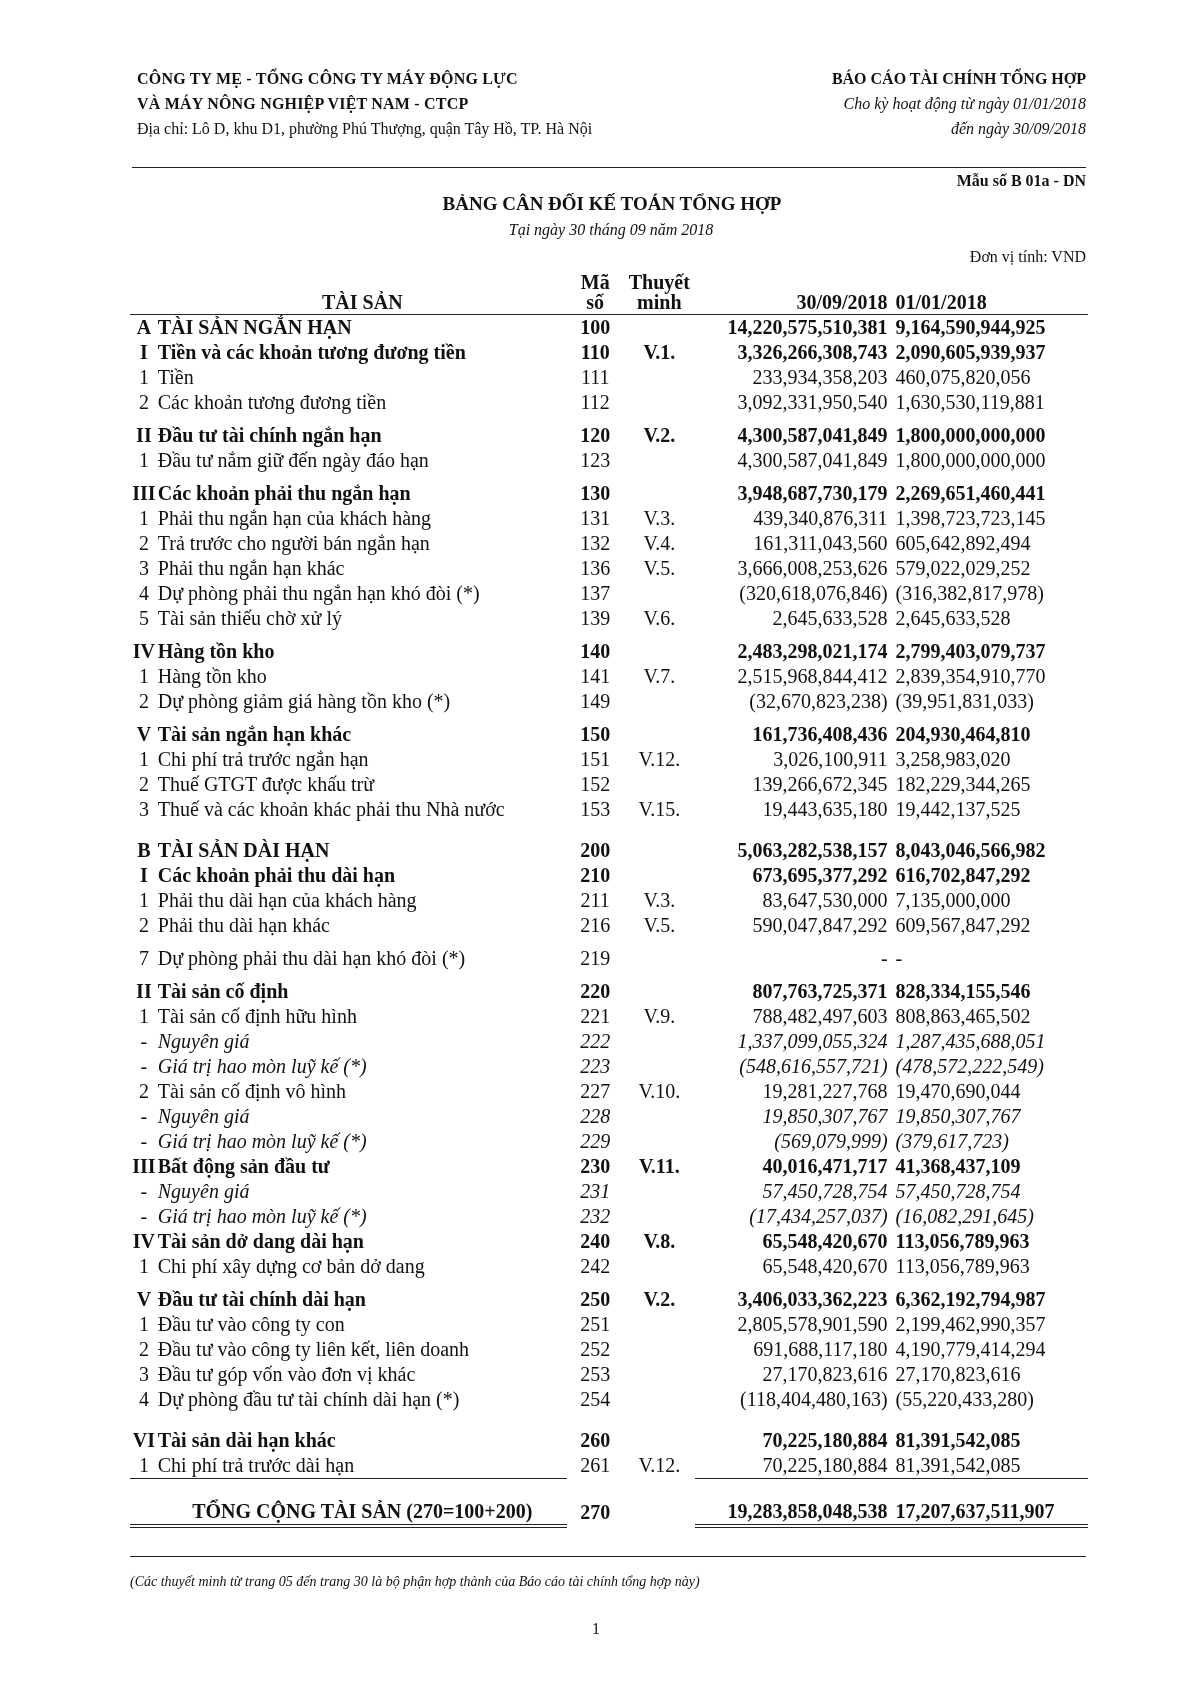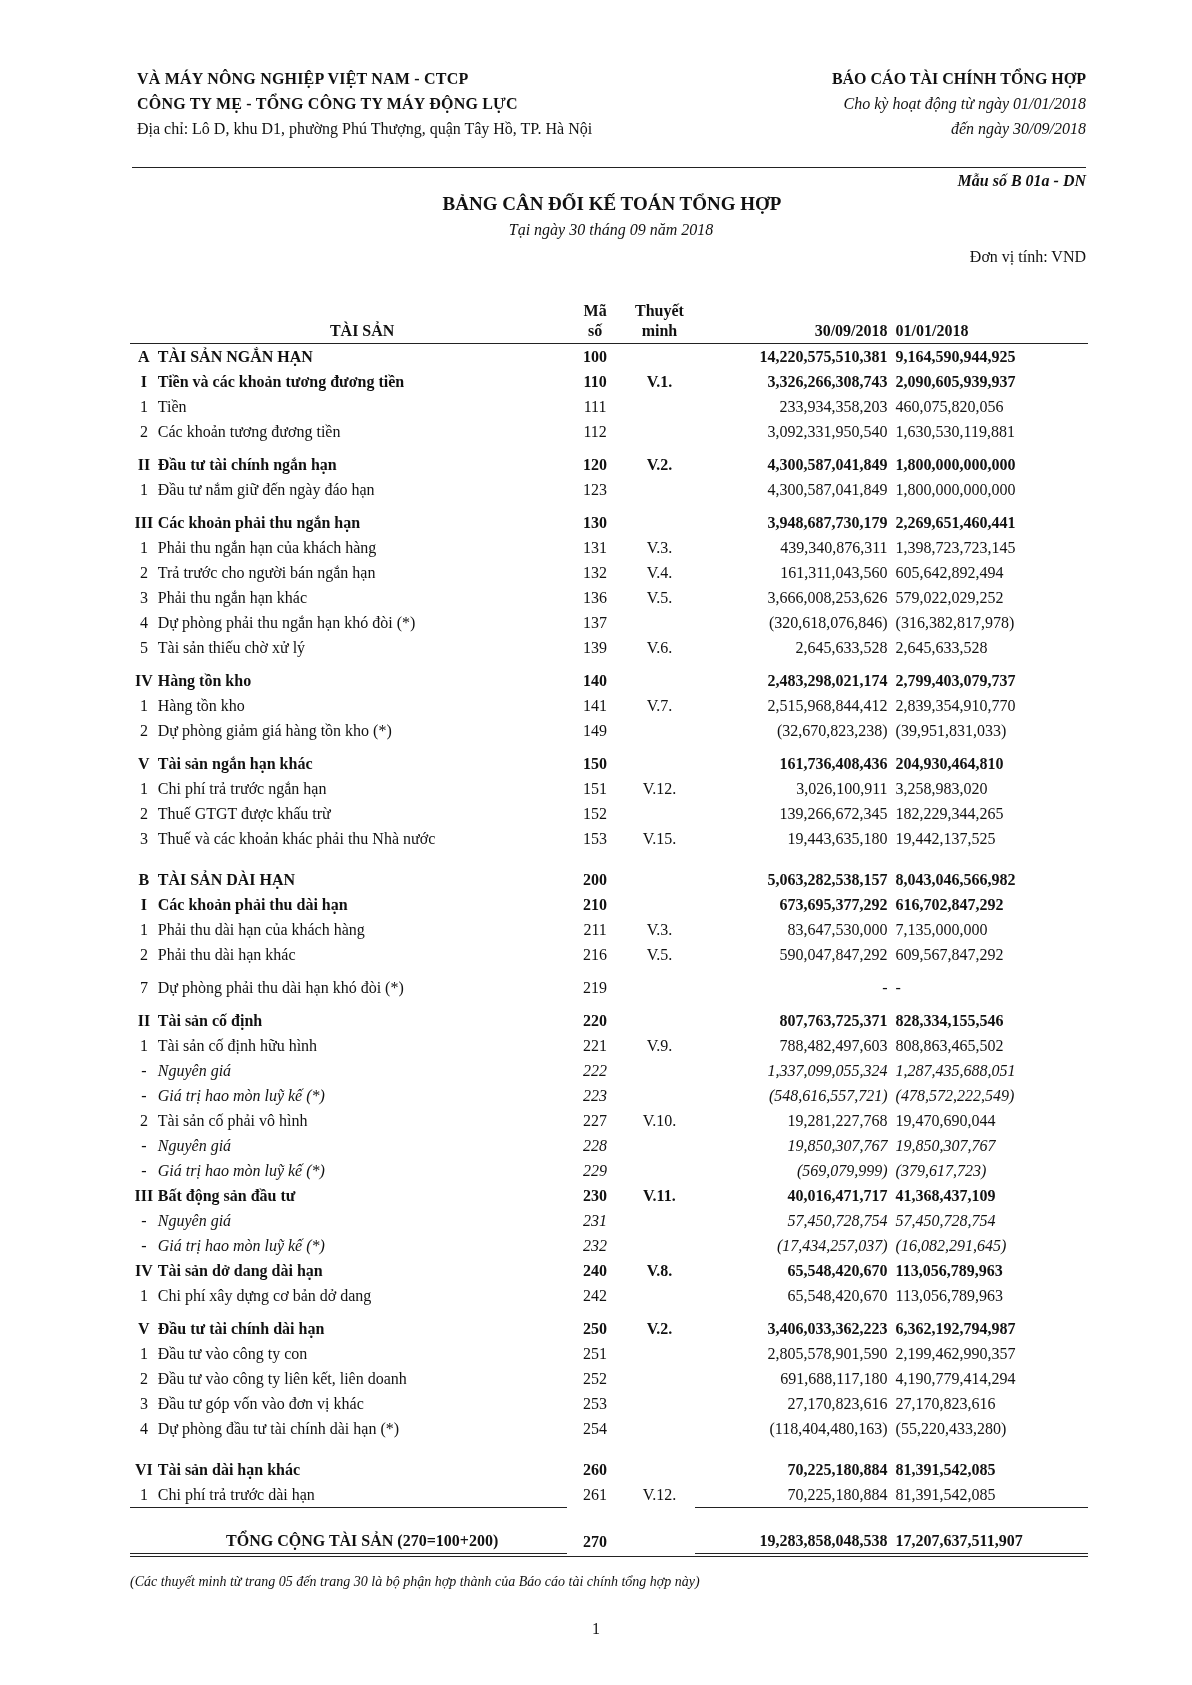--- a/index.html
+++ b/index.html
@@ -6,26 +6,26 @@
   body {
     width: 1192px; height: 1685px; position: relative; overflow: hidden;
     font-family: "Liberation Serif", "DejaVu Serif", serif; color: #111;
   }
   .hdr-left { position: absolute; left: 137px; top: 66px; font-size: 16px; line-height: 25px; }
   .hdr-left .b { font-weight: bold; letter-spacing: 0.2px; }
   .hdr-right { position: absolute; right: 106px; top: 66px; text-align: right; font-size: 16px; line-height: 25px; }
   .hdr-right .b { font-weight: bold; }
   .hdr-right .i { font-style: italic; }
   .hr-top { position: absolute; left: 132px; right: 106px; top: 167px; border-top: 1.5px solid #222; }
-  .form-code { position: absolute; right: 106px; top: 172px; font-size: 16px; font-weight: bold; font-style: italic; }
+  .form-code { position: absolute; right: 106px; top: 172px; font-size: 16px; font-weight: bold; }
   .title { position: absolute; left: 0; width: 1192px; top: 193px; text-align: center; font-size: 19px; font-weight: bold; padding-left: 32px; box-sizing: border-box; }
   .subtitle { position: absolute; left: 0; width: 1192px; top: 221px; text-align: center; font-size: 16px; font-style: italic; padding-left: 30px; box-sizing: border-box; }
   .unit { position: absolute; right: 106px; top: 248px; font-size: 16px; }
 
-  table.bs { position: absolute; left: 130px; top: 272px; width: 958px; border-collapse: collapse; font-size: 16px; margin-top: 29px; }
+  table.bs { position: absolute; left: 130px; top: 272px; width: 958px; border-collapse: collapse; font-size: 20px; }
   table.bs td { padding: 0; height: 25px; line-height: 25px; white-space: nowrap; vertical-align: middle; }
   table.bs thead td { font-weight: bold; vertical-align: bottom; line-height: 20px; height: 20px; }
   table.bs thead tr.h2 td { border-bottom: 1.5px solid #222; padding-bottom: 2px; }
   .c-idx { width: 28px; text-align: center; }
   .c-name { width: 412px; }
   .c-code { width: 58px; text-align: center; }
   .c-note { width: 72px; text-align: center; }
   .c-v1 { width: 194px; text-align: right; padding-right: 8px !important; }
   .c-v2 { width: 194px; }
   .gap td { height: 8px !important; line-height: 8px !important; }
@@ -36,22 +36,22 @@
   tr.total td.ol { border-top: 1.5px solid #222; }
   .total-label { text-align: center; }
   .hr-foot { position: absolute; left: 130px; right: 106px; top: 1556px; border-top: 1.5px solid #222; }
   .footnote { position: absolute; left: 130px; top: 1574px; font-size: 14px; font-style: italic; }
   .pagenum { position: absolute; left: 0; width: 1192px; top: 1620px; text-align: center; font-size: 16px; }
 </style>
 </head>
 <body>
 
 <div class="hdr-left">
+  <div class="b">CÔNG TY MẸ - TỔNG CÔNG TY MÁY ĐỘNG LỰC</div>
   <div class="b">VÀ MÁY NÔNG NGHIỆP VIỆT NAM - CTCP</div>
-  <div class="b">CÔNG TY MẸ - TỔNG CÔNG TY MÁY ĐỘNG LỰC</div>
   <div>Địa chỉ: Lô D, khu D1, phường Phú Thượng, quận Tây Hồ, TP. Hà Nội</div>
 </div>
 
 <div class="hdr-right">
   <div class="b">BÁO CÁO TÀI CHÍNH TỔNG HỢP</div>
   <div class="i">Cho kỳ hoạt động từ ngày 01/01/2018</div>
   <div class="i">đến ngày 30/09/2018</div>
 </div>
 
 <div class="hr-top"></div>
@@ -323,21 +323,21 @@
       <tr class="ital">
         <td class="c-idx">-</td>
         <td class="c-name">Giá trị hao mòn luỹ kế (*)</td>
         <td class="c-code">223</td>
         <td class="c-note"></td>
         <td class="c-v1">(548,616,557,721)</td>
         <td class="c-v2">(478,572,222,549)</td>
       </tr>
       <tr>
         <td class="c-idx">2</td>
-        <td class="c-name">Tài sản cố phải vô hình</td>
+        <td class="c-name">Tài sản cố định vô hình</td>
         <td class="c-code">227</td>
         <td class="c-note">V.10.</td>
         <td class="c-v1">19,281,227,768</td>
         <td class="c-v2">19,470,690,044</td>
       </tr>
       <tr class="ital">
         <td class="c-idx">-</td>
         <td class="c-name">Nguyên giá</td>
         <td class="c-code">228</td>
         <td class="c-note"></td>

